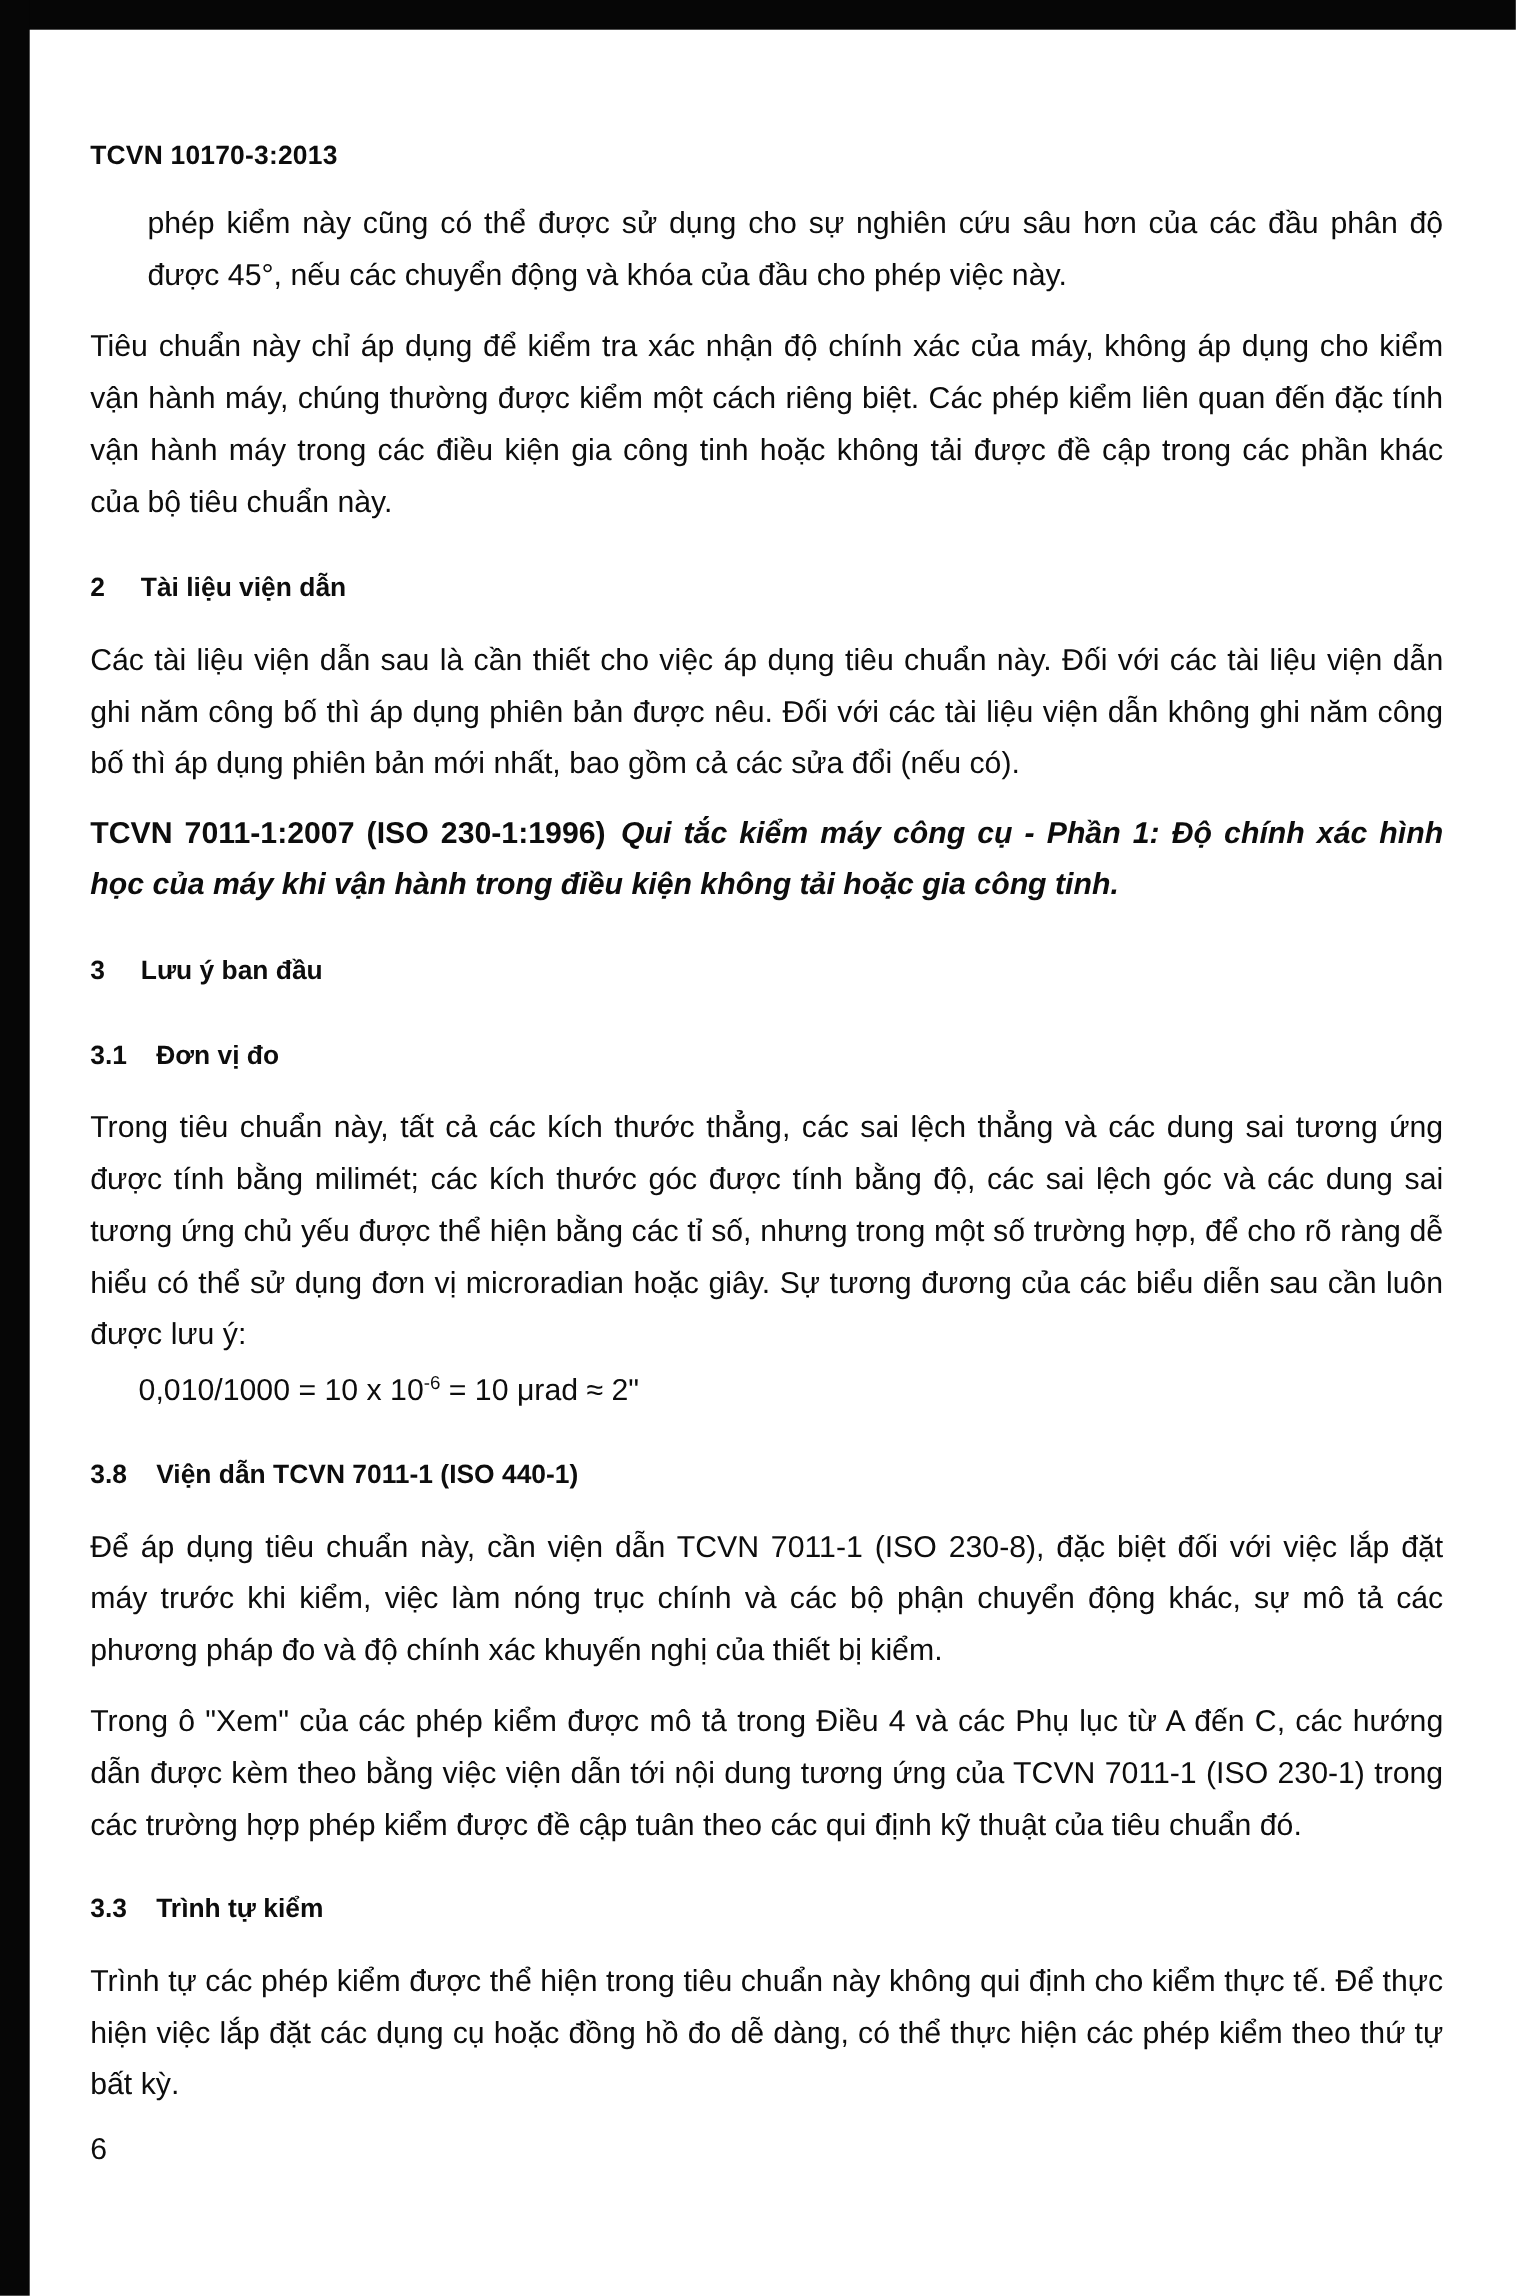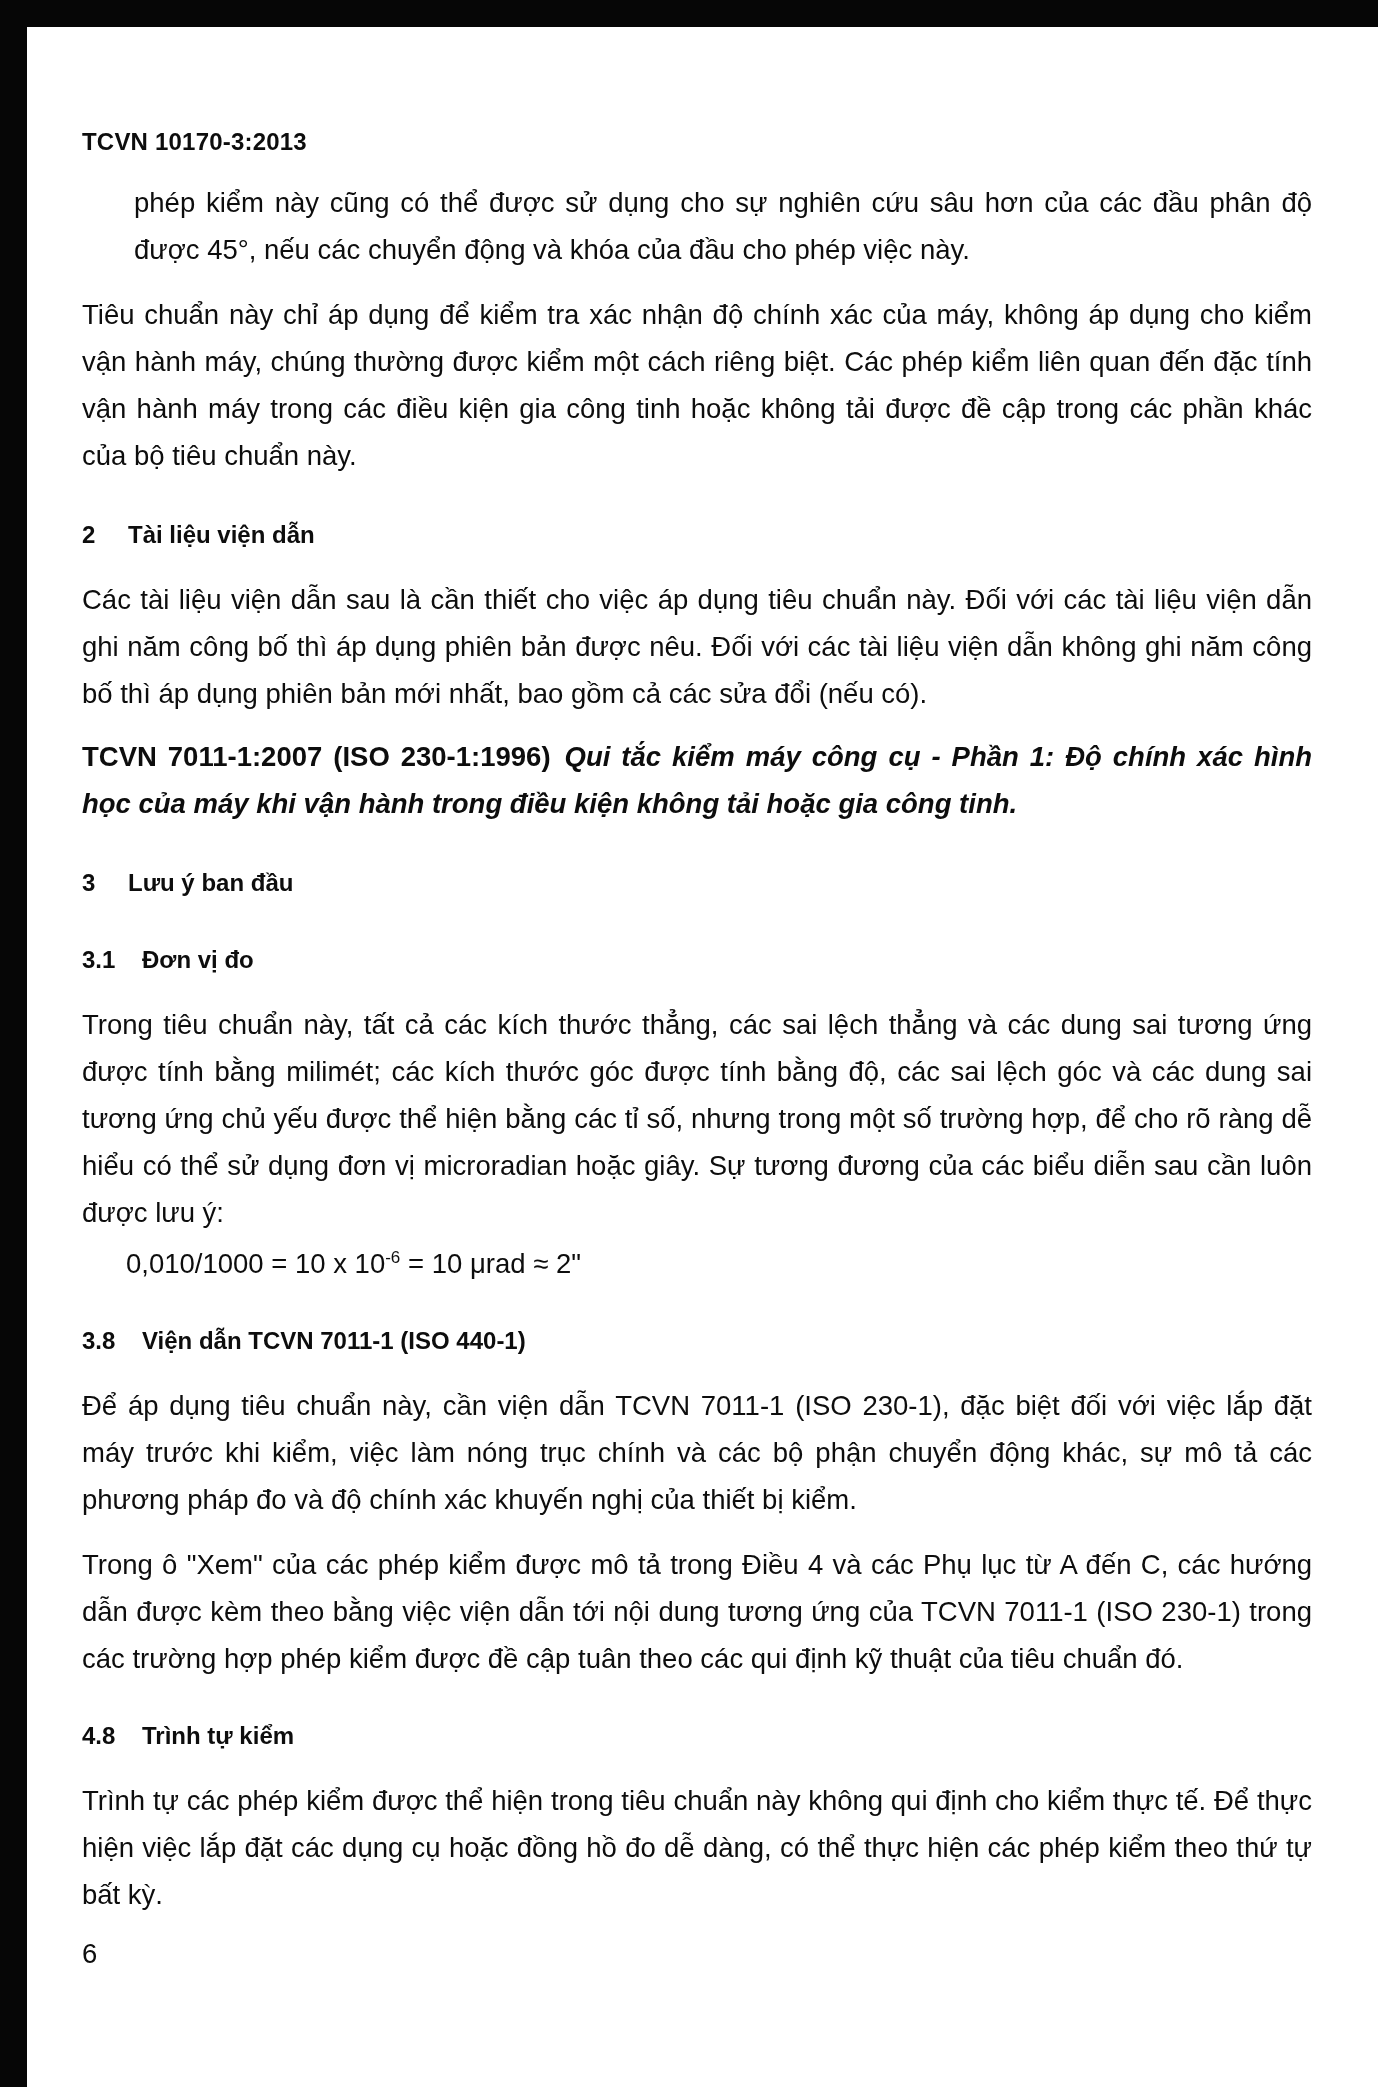--- a/index.html
+++ b/index.html
@@ -104,25 +104,25 @@
   <div class="para">Trong tiêu chuẩn này, tất cả các kích thước thẳng, các sai lệch thẳng và các dung sai tương ứng được tính bằng milimét; các kích thước góc được tính bằng độ, các sai lệch góc và các dung sai tương ứng chủ yếu được thể hiện bằng các tỉ số, nhưng trong một số trường hợp, để cho rõ ràng dễ hiểu có thể sử dụng đơn vị microradian hoặc giây. Sự tương đương của các biểu diễn sau cần luôn được lưu ý:</div>
 
   <div class="formula">
     <span>0,010/1000 = 10 x 10</span><sup>-6</sup><span> = 10 μrad ≈ 2"</span>
   </div>
 
   <div class="heading-2">
     <span class="h-num-2">3.8</span><span>Viện dẫn TCVN 7011-1 (ISO 440-1)</span>
   </div>
 
-  <div class="para">Để áp dụng tiêu chuẩn này, cần viện dẫn TCVN 7011-1 (ISO 230-1), đặc biệt đối với việc lắp đặt máy trước khi kiểm, việc làm nóng trục chính và các bộ phận chuyển động khác, sự mô tả các phương pháp đo và độ chính xác khuyến nghị của thiết bị kiểm.</div>
+  <div class="para">Để áp dụng tiêu chuẩn này, cần viện dẫn TCVN 7011-1 (ISO 230-8), đặc biệt đối với việc lắp đặt máy trước khi kiểm, việc làm nóng trục chính và các bộ phận chuyển động khác, sự mô tả các phương pháp đo và độ chính xác khuyến nghị của thiết bị kiểm.</div>
 
   <div class="para">Trong ô "Xem" của các phép kiểm được mô tả trong Điều 4 và các Phụ lục từ A đến C, các hướng dẫn được kèm theo bằng việc viện dẫn tới nội dung tương ứng của TCVN 7011-1 (ISO 230-1) trong các trường hợp phép kiểm được đề cập tuân theo các qui định kỹ thuật của tiêu chuẩn đó.</div>
 
   <div class="heading-2">
-    <span class="h-num-2">4.8</span><span>Trình tự kiểm</span>
+    <span class="h-num-2">3.3</span><span>Trình tự kiểm</span>
   </div>
 
   <div class="para">Trình tự các phép kiểm được thể hiện trong tiêu chuẩn này không qui định cho kiểm thực tế. Để thực hiện việc lắp đặt các dụng cụ hoặc đồng hồ đo dễ dàng, có thể thực hiện các phép kiểm theo thứ tự bất kỳ.</div>
 
 </div>
 
 <div class="page-number">6</div>
 
 </body></html>

